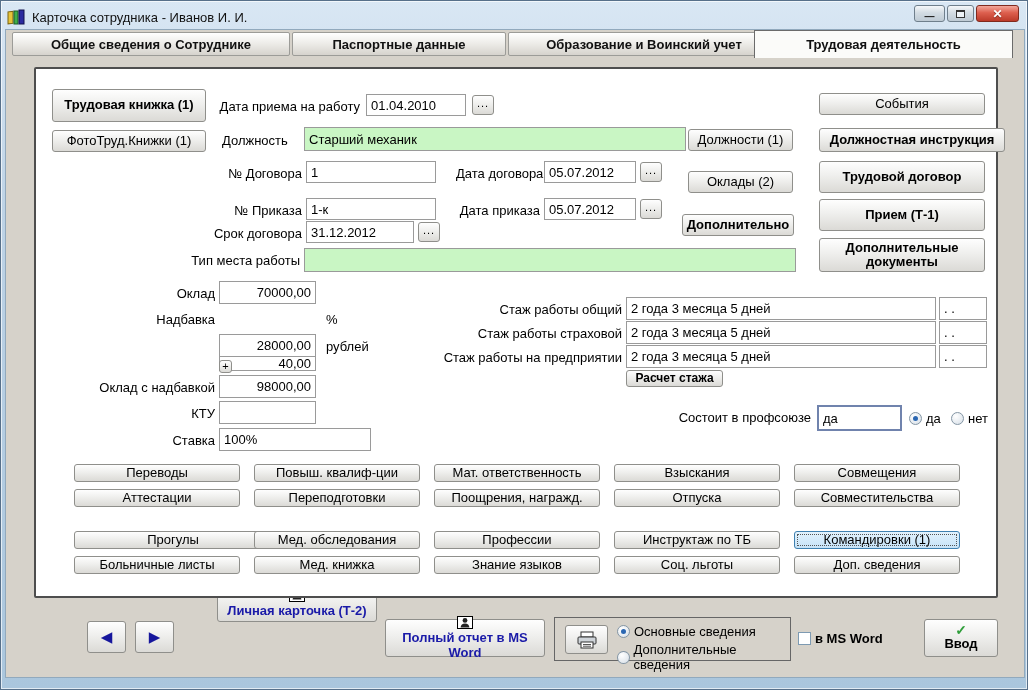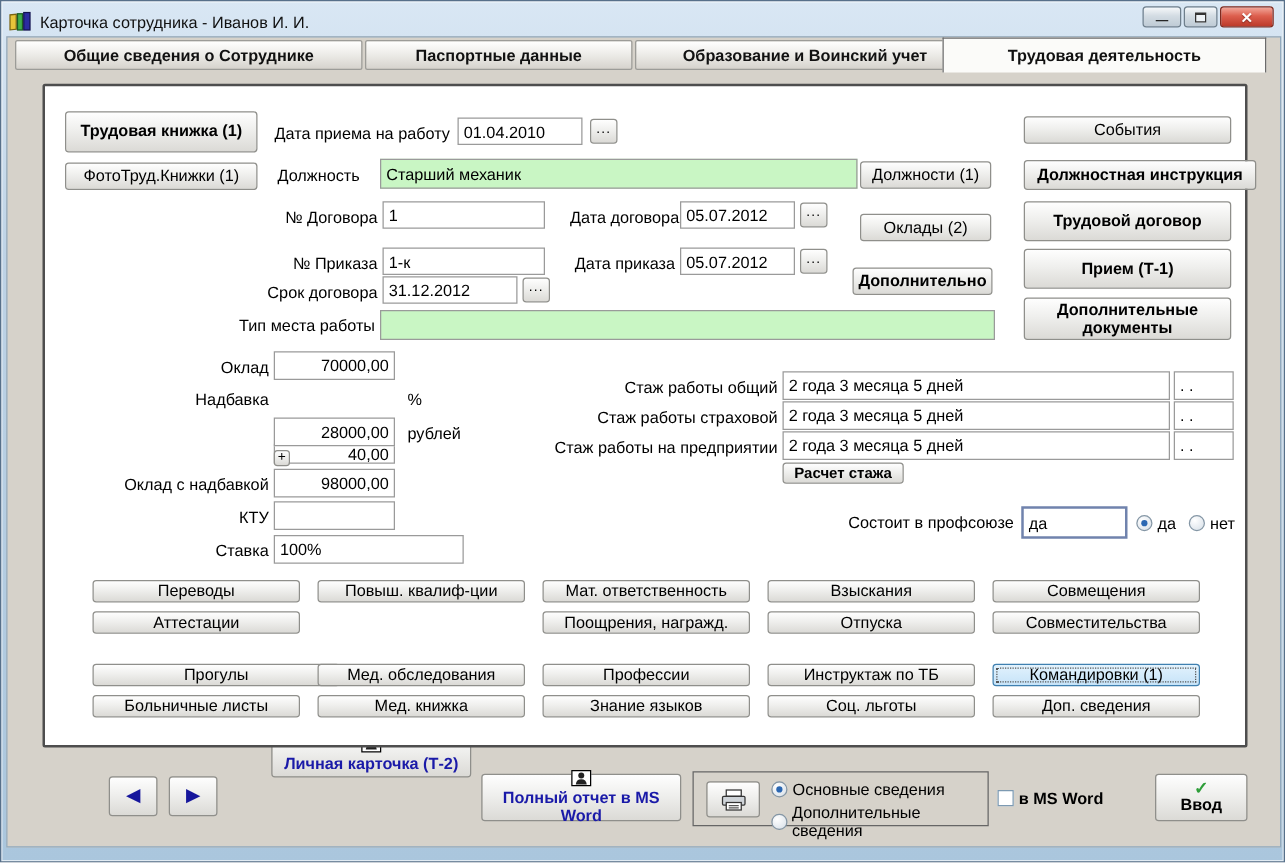--- a/index.html
+++ b/index.html
@@ -159,20 +159,21 @@
         <span>нет</span>
       </div>
 
       <div class="btn" style="left:38px; top:395px; width:166px; height:18px;">Переводы</div>
       <div class="btn" style="left:218px; top:395px; width:166px; height:18px;">Повыш. квалиф-ции</div>
       <div class="btn" style="left:398px; top:395px; width:166px; height:18px;">Мат. ответственность</div>
       <div class="btn" style="left:578px; top:395px; width:166px; height:18px;">Взыскания</div>
       <div class="btn" style="left:758px; top:395px; width:166px; height:18px;">Совмещения</div>
 
       <div class="btn" style="left:38px; top:420px; width:166px; height:18px;">Аттестации</div>
+      <div class="btn" style="left:218px; top:420px; width:166px; height:18px;">Переподготовки</div>
       <div class="btn" style="left:398px; top:420px; width:166px; height:18px;">Поощрения, награжд.</div>
       <div class="btn" style="left:578px; top:420px; width:166px; height:18px;">Отпуска</div>
       <div class="btn" style="left:758px; top:420px; width:166px; height:18px;">Совместительства</div>
 
       <div class="btn" style="left:38px; top:462px; width:198px; height:18px;">Прогулы</div>
       <div class="btn" style="left:398px; top:462px; width:166px; height:18px;">Профессии</div>
       <div class="btn" style="left:218px; top:462px; width:166px; height:18px;">Мед. обследования</div>
       <div class="btn" style="left:578px; top:462px; width:166px; height:18px;">Инструктаж по ТБ</div>
       <div class="btn focus" style="left:758px; top:462px; width:166px; height:18px;">Командировки (1)</div>
 

